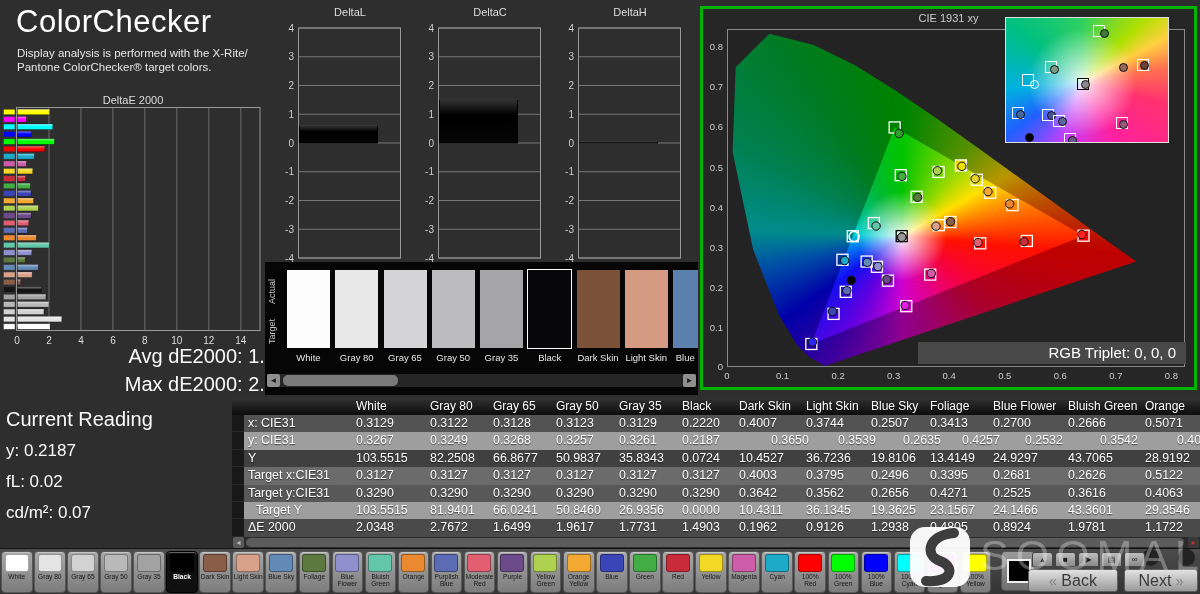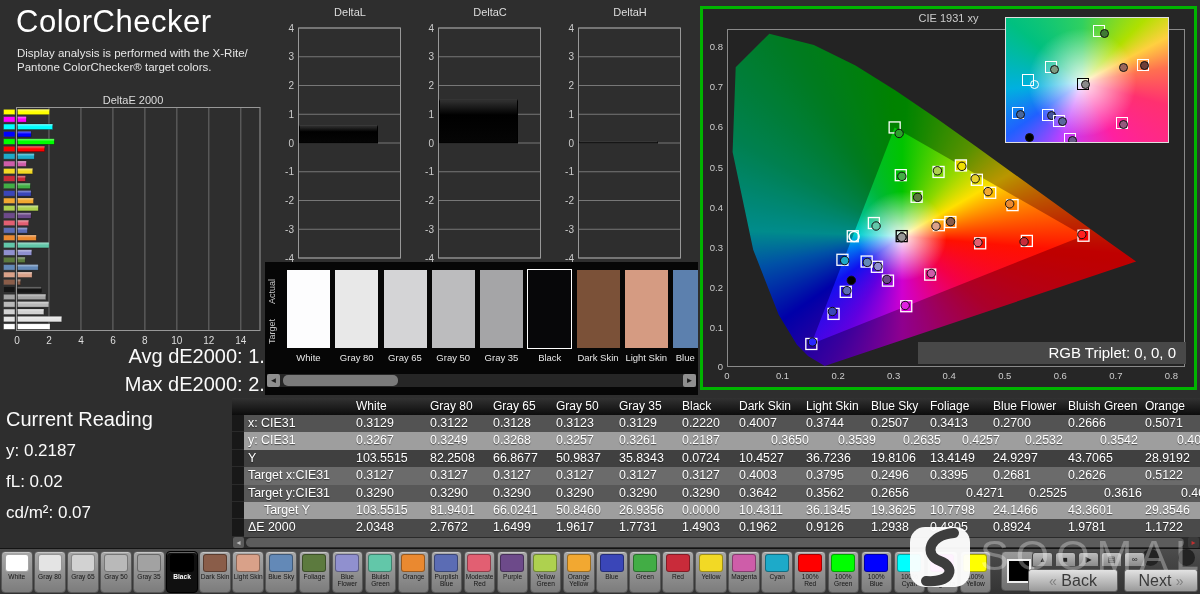--- a/index.html
+++ b/index.html
@@ -600,40 +600,40 @@
         </div>
         <div class="cell" style="width: 74px;">0.3290</div>
         <div class="cell" style="width: 63px;">0.3290</div>
         <div class="cell" style="width: 63px;">0.3290</div>
         <div class="cell" style="width: 63px;">0.3290</div>
         <div class="cell" style="width: 63px;">0.3290</div>
         <div class="cell" style="width: 57px;">0.3290</div>
         <div class="cell" style="width: 67px;">0.3642</div>
         <div class="cell" style="width: 65px;">0.3562</div>
         <div class="cell" style="width: 59px;">0.2656</div>
-        <div class="cell" style="width: 63px; margin-left: 36px;">0.4271</div>
+        <div class="cell" style="width: 63px;">0.4271</div>
         <div class="cell" style="width: 75px;">0.2525</div>
         <div class="cell" style="width: 77px;">0.3616</div>
         <div class="cell" style="width: 76px;">0.4063</div>
       </div>
       <div class="trow" style="background: rgb(158, 158, 158);">
         <div class="cell rlabel" style="width: 118px; padding-left: 0px;">
           <div class="grip"></div>
-          <div style="padding-left: 20px;">Target Y</div>
+          <div style="padding-left: 12px;">Target Y</div>
         </div>
         <div class="cell" style="width: 74px;">103.5515</div>
         <div class="cell" style="width: 63px;">81.9401</div>
         <div class="cell" style="width: 63px;">66.0241</div>
         <div class="cell" style="width: 63px;">50.8460</div>
         <div class="cell" style="width: 63px;">26.9356</div>
         <div class="cell" style="width: 57px;">0.0000</div>
         <div class="cell" style="width: 67px;">10.4311</div>
         <div class="cell" style="width: 65px;">36.1345</div>
         <div class="cell" style="width: 59px;">19.3625</div>
-        <div class="cell" style="width: 63px;">10.7798</div>
+        <div class="cell" style="width: 63px;">23.1567</div>
         <div class="cell" style="width: 75px;">24.1466</div>
         <div class="cell" style="width: 77px;">43.3601</div>
         <div class="cell" style="width: 76px;">29.3546</div>
       </div>
       <div class="trow" style="background: rgb(74, 74, 74);">
         <div class="cell rlabel" style="width: 118px; padding-left: 0px;">
           <div class="grip"></div>
           <div style="padding-left: 4px;">ΔE 2000</div>
         </div>
         <div class="cell" style="width: 74px;">2.0348</div>

